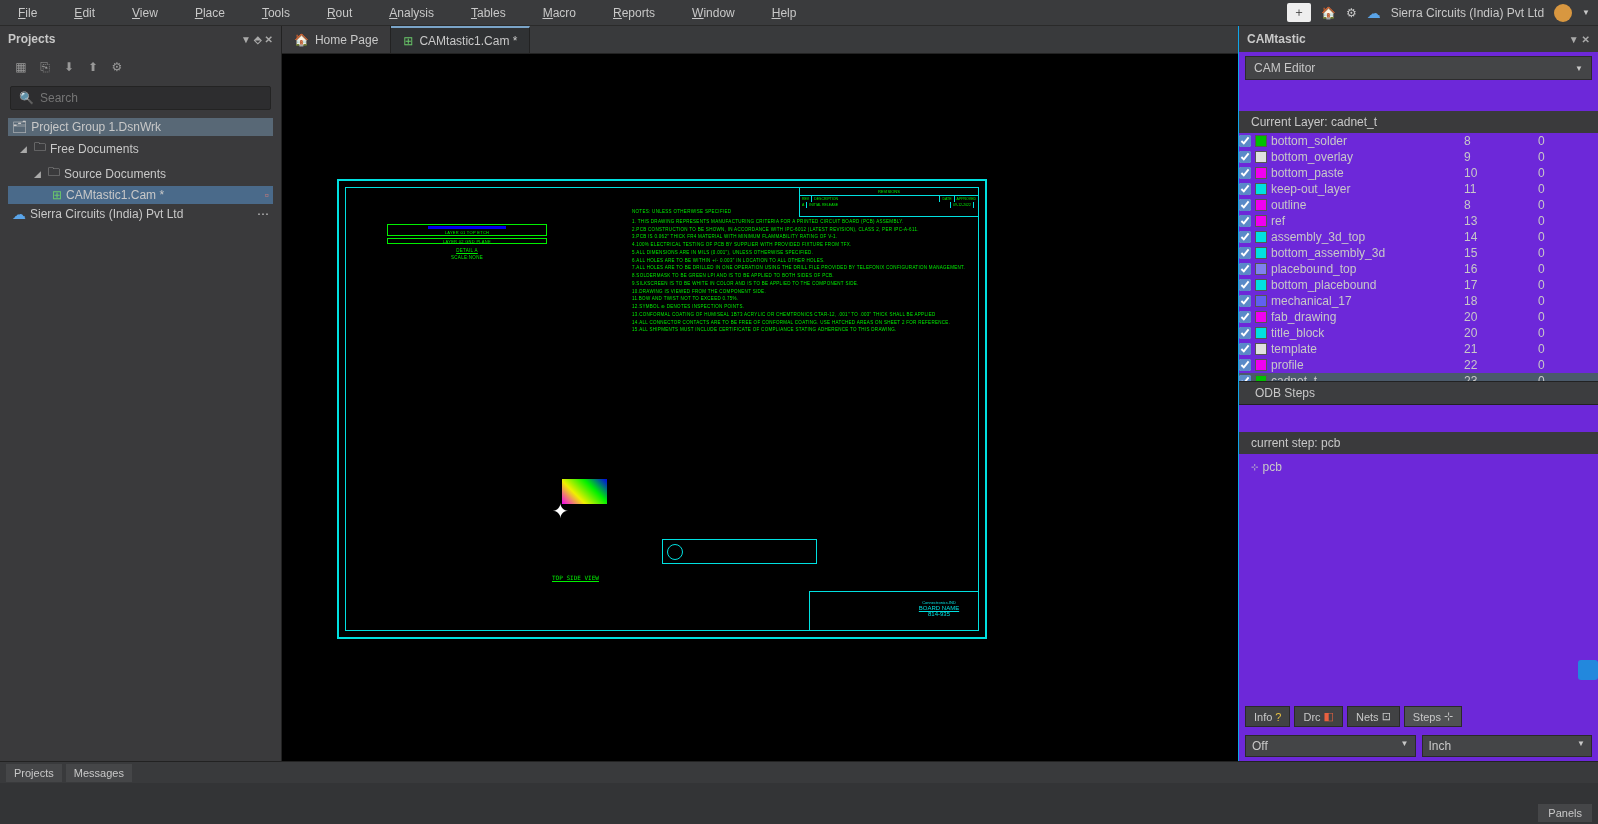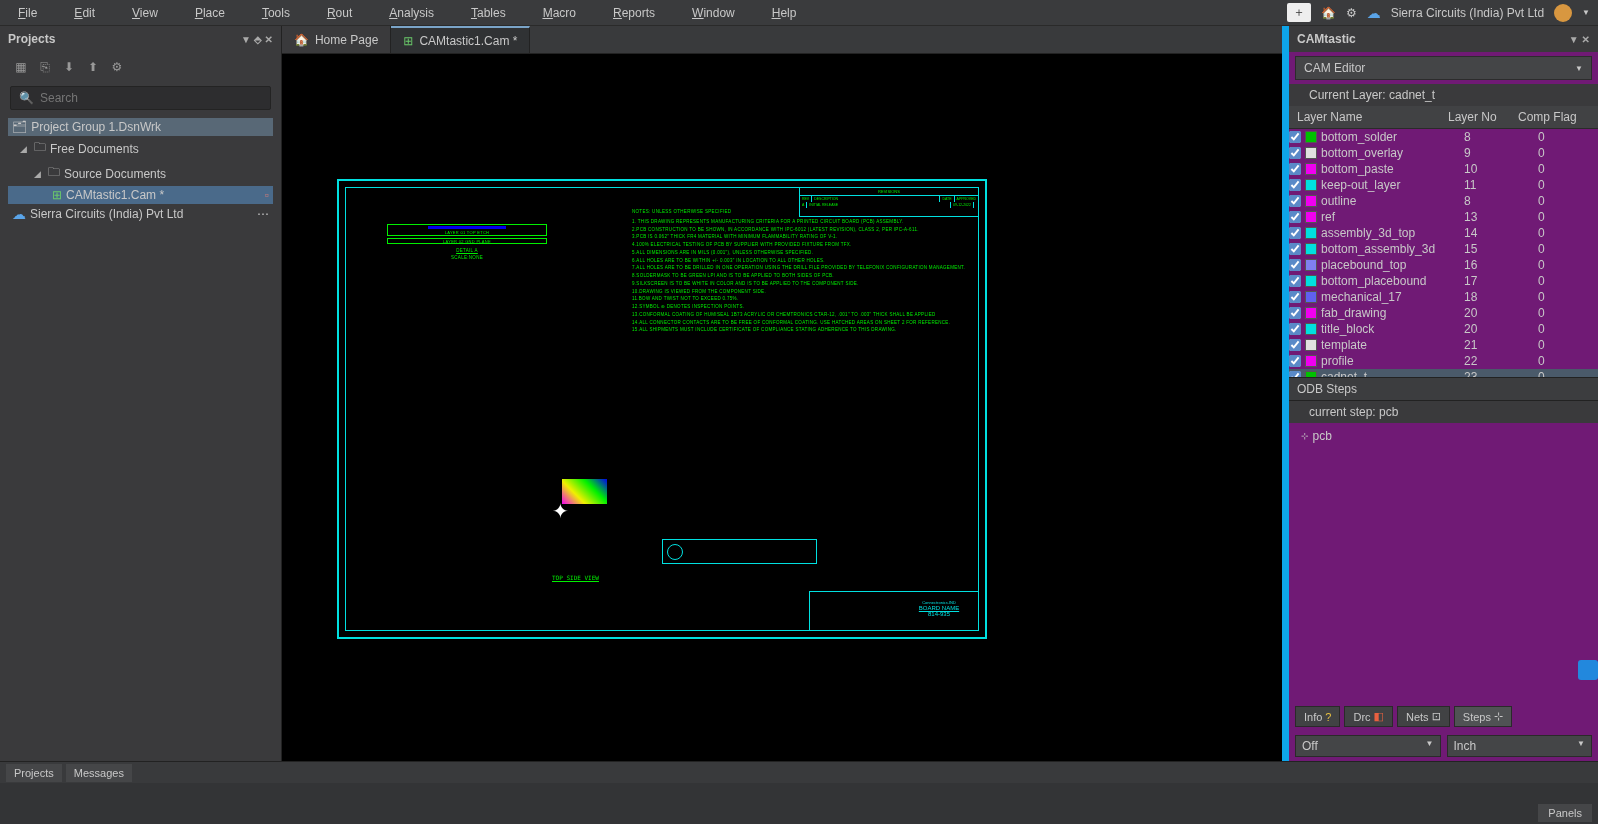--- a/index.html
+++ b/index.html
@@ -39,36 +39,36 @@
 .cad-text-block { position: absolute; font-family: monospace; color: #00f000; font-size: 4.5px; line-height: 1.5; letter-spacing: 0.3px; }
 .cad-notes { left: 295px; top: 30px; width: 340px; }
 .cad-detail { left: 50px; top: 45px; }
 .cad-title { position: absolute; right: 8px; top: 8px; width: 180px; height: 30px; border: 1px solid #00e0e0; font-size: 4px; color: #00f000; font-family: monospace; }
 .cad-titleblock { position: absolute; right: 8px; bottom: 8px; width: 170px; height: 40px; border: 1px solid #00e0e0; color: #00e0e0; font-family: monospace; font-size: 5px; }
 .cad-stamp { position: absolute; left: 325px; bottom: 75px; width: 155px; height: 25px; border: 1px solid #00e0e0; }
 .cad-pcb { position: absolute; left: 225px; top: 300px; width: 45px; height: 25px; background: linear-gradient(45deg, #f000f0, #f0f000, #00f000, #0000f0); }
 .cad-label { position: absolute; color: #00f000; font-family: monospace; font-size: 6px; text-decoration: underline; }
 .cross { position: absolute; left: 215px; top: 320px; color: #fff; font-size: 20px; }
 
-.sidebar-right { width: 316px; background: #701a75; border-left: 7px solid #0ea5e9; display: flex; flex-direction: column; }
+.sidebar-right { width: 360px; background: #6d28d9; border-left: 1px solid #0ea5e9; display: flex; flex-direction: column; }
 .panel-dropdown { margin: 4px 6px; background: #444547; border: 1px solid #2c2c2c; padding: 4px 8px; display: flex; justify-content: space-between; align-items: center; }
-.panel-status { padding: 4px 20px; background: #3a3a3c; }
+.panel-status { padding: 4px 12px; background: #3a3a3c; margin-top: 27px; }
 .layer-header { display: flex; padding: 4px 8px; background: #414244; font-weight: normal; border-bottom: 1px solid #2a2a2a; }
 .layer-header .c1 { flex: 1; }
 .layer-header .c2 { width: 70px; text-align: left; }
 .layer-header .c3 { width: 72px; text-align: left; }
 .layer-list { overflow-y: auto; height: 248px; }
 .layer-row { display: flex; align-items: center; padding: 1px 0; gap: 4px; }
 .layer-row.selected { background: #4a5a6a; }
 .layer-row input[type=checkbox] { width: 12px; height: 12px; accent-color: #5a8ac8; }
 .color-swatch { width: 12px; height: 12px; border: 1px solid #555; }
 .layer-name { flex: 1; }
 .layer-no { width: 70px; text-align: left; }
 .layer-comp { width: 60px; text-align: left; }
-.sub-header { padding: 4px 8px; background: #3c3d3f; border-top: 1px solid #222; border-bottom: 1px solid #222; }
+.sub-header { padding: 4px 16px; background: #3c3d3f; border-top: 1px solid #222; border-bottom: 1px solid #222; }
 .odb-tree { padding: 4px 8px; flex: 1; min-height: 140px; }
 .cam-tabs { display: flex; gap: 4px; padding: 4px 6px; }
 .cam-tab { padding: 3px 8px; background: #414244; border: 1px solid #2a2a2a; display: flex; align-items: center; gap: 3px; cursor: pointer; font-size: 11px; }
 .cam-tab.active { background: #505254; }
 .info-row { padding: 4px 8px; display: flex; gap: 10px; }
 .dropdown-row { display: flex; gap: 6px; padding: 4px 6px; }
 .dd { flex: 1; background: #444547; border: 1px solid #2a2a2a; padding: 3px 6px; display: flex; justify-content: space-between; }
 
 .bottom-tabs { height: 22px; background: #393a3c; display: flex; align-items: center; padding: 0 6px; gap: 4px; border-top: 1px solid #222; }
 .bottom-tab { padding: 3px 8px; background: #454648; cursor: pointer; font-size: 11px; }
@@ -239,25 +239,20 @@
       <span class="panel-icons">
         <span>▼</span>
         <span>✕</span>
       </span>
     </div>
     <div class="panel-dropdown">
       <span>CAM Editor</span>
       <span style="font-size:8px;">▼</span>
     </div>
     <div class="panel-status">Current Layer: cadnet_t</div>
-    <div class="layer-header">
-      <span class="c1">Layer Name</span>
-      <span class="c2">Layer No</span>
-      <span class="c3">Comp Flag</span>
-    </div>
     <div class="layer-list scroll" id="layer-list">
         <div class="layer-row">
           <input type="checkbox" checked="" style="">
           <span class="color-swatch" style="background:#00c000"></span>
           <span class="layer-name">bottom_solder</span>
           <span class="layer-no">8</span>
           <span class="layer-comp">0</span>
         </div>
         <div class="layer-row">
           <input type="checkbox" checked="" style="">

